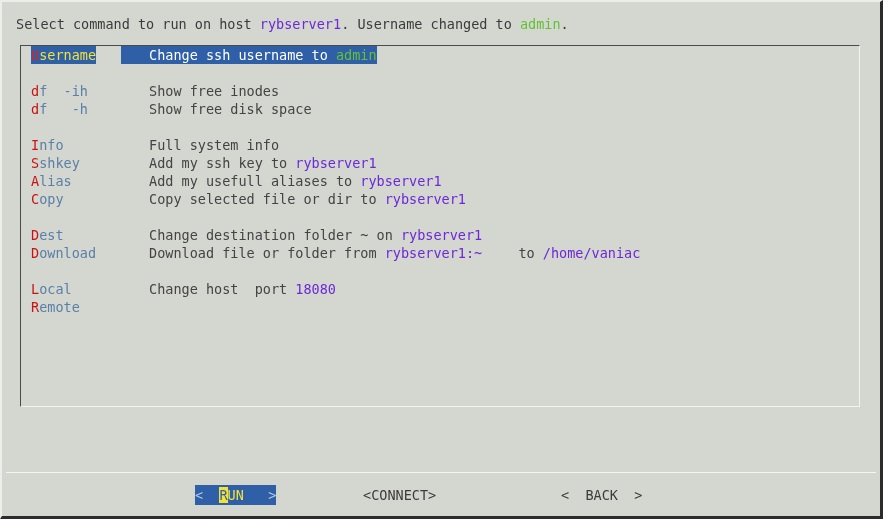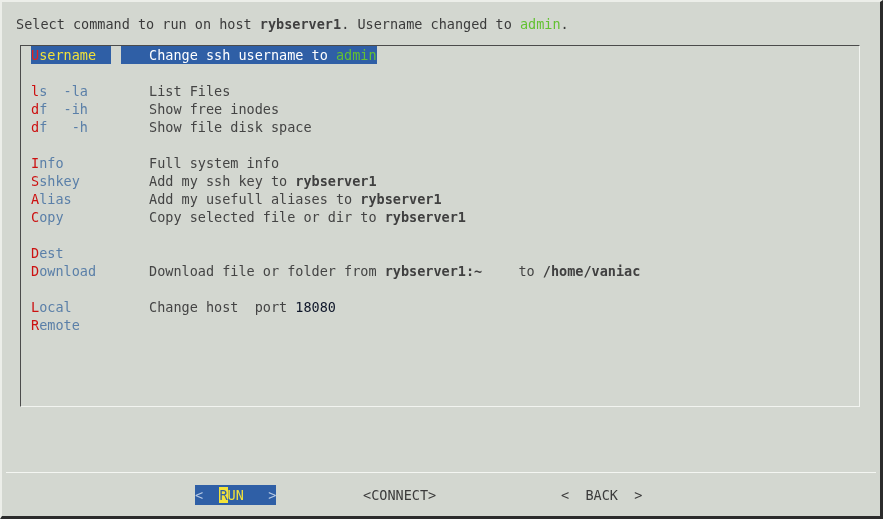--- a/index.html
+++ b/index.html
@@ -82,29 +82,29 @@
     position: absolute;
     left: 100px;
     top: 0;
     white-space: pre;
     color: #444444;
   }
 
   
   .k    { color: #cc1111; }          
   .c    { color: #5a7fa8; }          
-  .host { color: #404040; font-weight: bold; }          
+  .host { color: #6d28d9; }          
   .ok   { color: #63c132; }          
-  .num  { color: #0f172a; }          
+  .num  { color: #6d28d9; }          
   .txt  { color: #444444; margin-left: 28px; }
 
   
   .row.selected .cmd,
   .row.selected .desc { background: #2f5fa6; }
-  .row.selected .cmd { padding-right: 15px; }
+  .row.selected .cmd { padding-right: 0; }
   .row.selected .k    { color: #e02020; background: #2f5fa6; }
   .row.selected .c    { color: #f2e23a; background: #2f5fa6; }
   .row.selected .txt  { color: #ffffff; background: #2f5fa6; }
   .row.selected .ok   { color: #63c132; background: #2f5fa6; }
 
   
   #button-separator {
     position: absolute;
     left: 4px;
     top: 470px;
@@ -146,30 +146,29 @@
 <body>
 
 <div id="window">
 
   <div id="header"><span>Select command to run on host </span><span class="host">rybserver1</span><span>. Username changed to </span><span class="ok">admin</span><span>.</span></div>
 
   <div id="list-panel">
     <div id="list-inner">
         <div class="row selected"><span class="cmd"><span class="k">U</span><span class="c">sername</span></span><span class="desc"><span class="txt">Change ssh username to </span><span class="ok">admin</span></span></div>
         <div class="row spacer"></div>
-        <div class="row"><span class="cmd"><span class="k">l</span><span class="c">s  -la</span></span><span class="desc"><span class="txt">List Files</span></span></div>
         <div class="row"><span class="cmd"><span class="k">d</span><span class="c">f  -ih</span></span><span class="desc"><span class="txt">Show free inodes</span></span></div>
-        <div class="row"><span class="cmd"><span class="k">d</span><span class="c">f   -h</span></span><span class="desc"><span class="txt">Show file disk space</span></span></div>
+        <div class="row"><span class="cmd"><span class="k">d</span><span class="c">f   -h</span></span><span class="desc"><span class="txt">Show free disk space</span></span></div>
         <div class="row spacer"></div>
         <div class="row"><span class="cmd"><span class="k">I</span><span class="c">nfo</span></span><span class="desc"><span class="txt">Full system info</span></span></div>
         <div class="row"><span class="cmd"><span class="k">S</span><span class="c">shkey</span></span><span class="desc"><span class="txt">Add my ssh key to </span><span class="host">rybserver1</span></span></div>
         <div class="row"><span class="cmd"><span class="k">A</span><span class="c">lias</span></span><span class="desc"><span class="txt">Add my usefull aliases to </span><span class="host">rybserver1</span></span></div>
         <div class="row"><span class="cmd"><span class="k">C</span><span class="c">opy</span></span><span class="desc"><span class="txt">Copy selected file or dir to </span><span class="host">rybserver1</span></span></div>
         <div class="row spacer"></div>
-        <div class="row"><span class="cmd"><span class="k">D</span><span class="c">est</span></span></div>
+        <div class="row"><span class="cmd"><span class="k">D</span><span class="c">est</span></span><span class="desc"><span class="txt">Change destination folder ~ on </span><span class="host">rybserver1</span></span></div>
         <div class="row"><span class="cmd"><span class="k">D</span><span class="c">ownload</span></span><span class="desc"><span class="txt">Download file or folder from </span><span class="host">rybserver1:~</span><span class="txt"> to </span><span class="host">/home/vaniac</span></span></div>
         <div class="row spacer"></div>
         <div class="row"><span class="cmd"><span class="k">L</span><span class="c">ocal</span></span><span class="desc"><span class="txt">Change host  port </span><span class="num">18080</span></span></div>
         <div class="row"><span class="cmd"><span class="k">R</span><span class="c">emote</span></span></div>
       </div>
   </div>
 
   <div id="button-separator"></div>
   <div id="button-bar">
     <div class="btn" id="btn-run"><span class="arrow">&lt;  </span><span class="lbl-hot">R</span><span class="lbl-rest">UN</span><span class="arrow">   &gt;</span></div>

